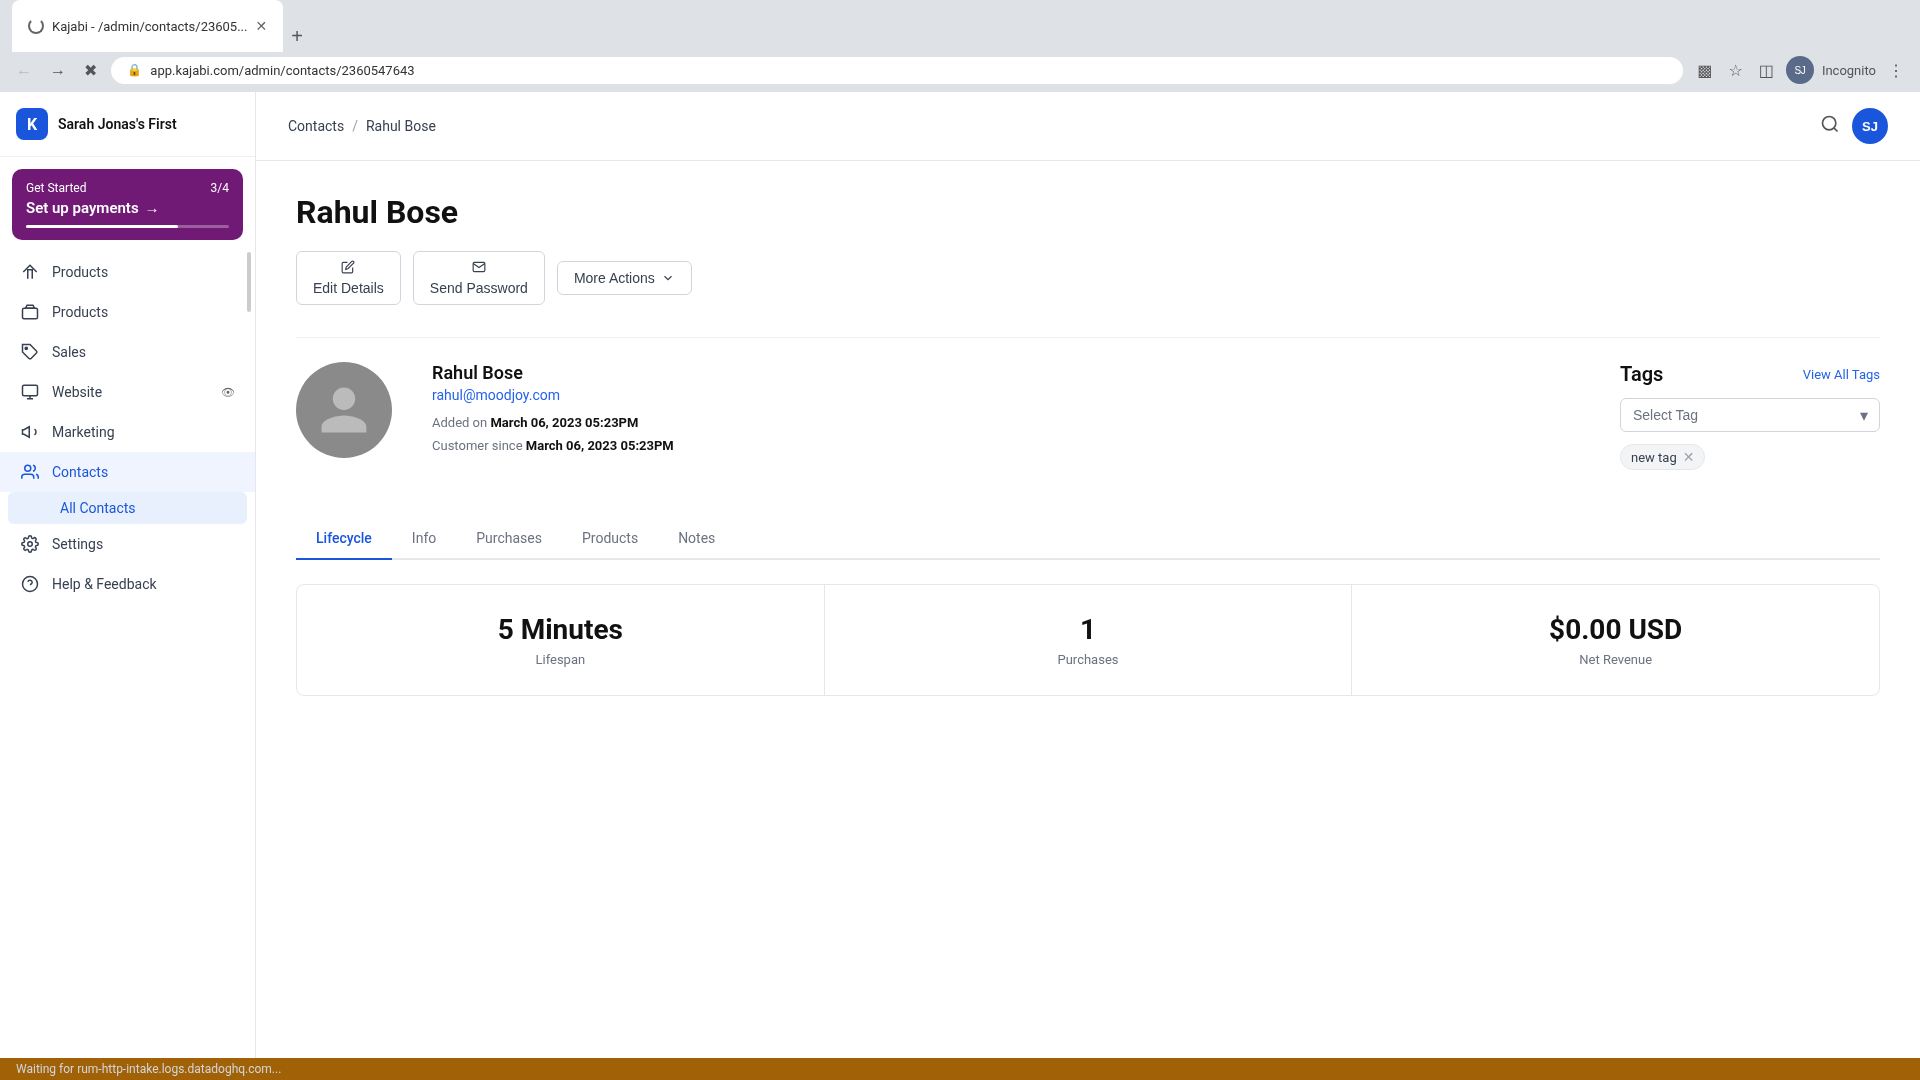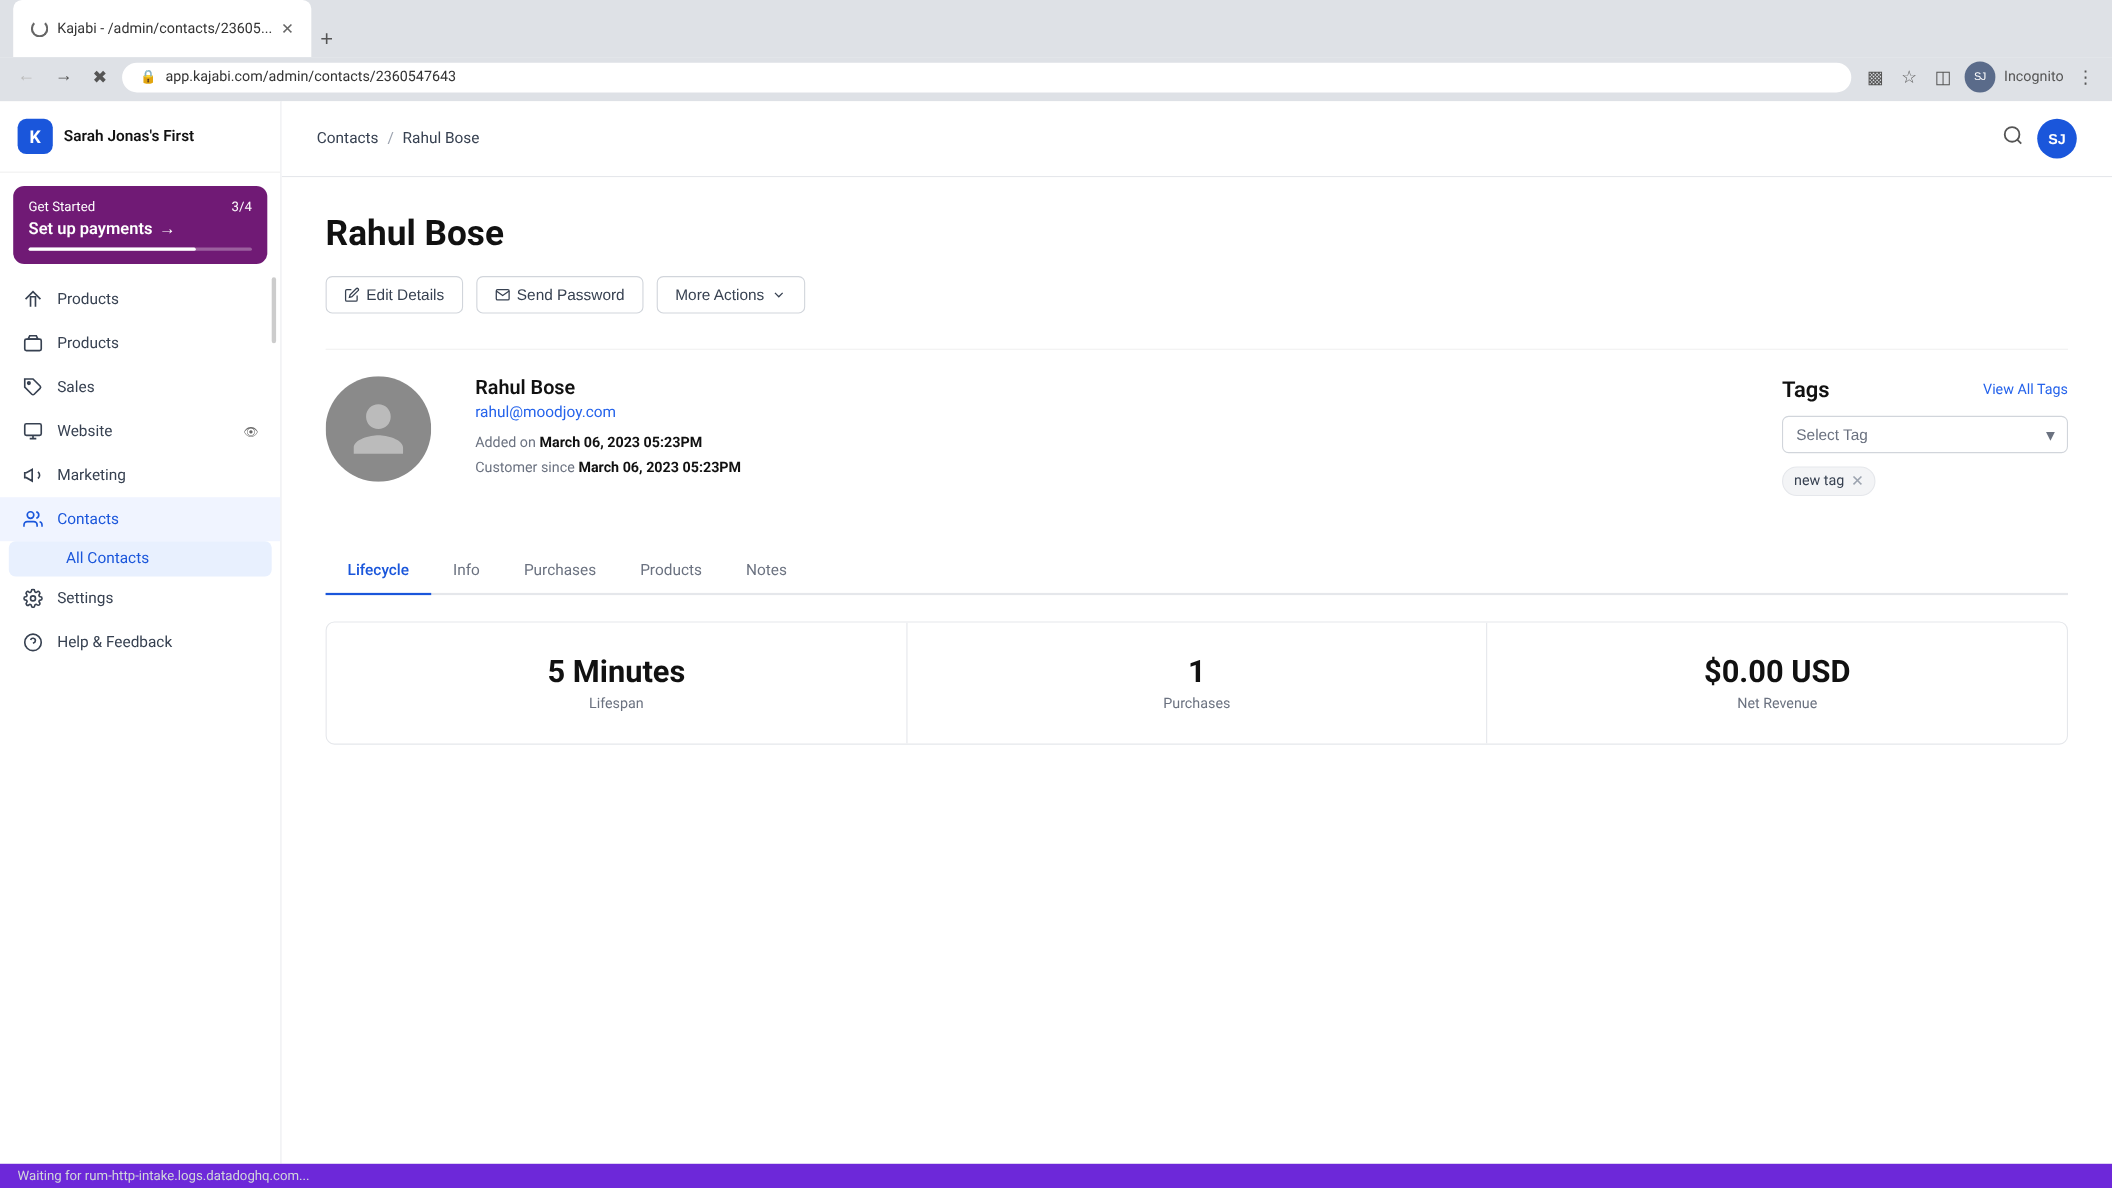--- a/index.html
+++ b/index.html
@@ -63,21 +63,21 @@
     .header-actions { display: flex; gap: 12px; align-items: center; }
     .search-btn { background: none; border: none; font-size: 20px; color: #555; cursor: pointer; }
     .user-avatar { width: 36px; height: 36px; border-radius: 50%; background: #1a56db; display: flex; align-items: center; justify-content: center; color: white; font-size: 13px; font-weight: 600; cursor: pointer; border: none; }
 
     
     .content-area { flex: 1; overflow-y: auto; padding: 32px 40px; }
 
     .contact-name { font-size: 32px; font-weight: 700; color: #111; margin-bottom: 20px; }
 
     .action-buttons { display: flex; gap: 12px; align-items: center; margin-bottom: 32px; }
-    .action-btn { display: flex; align-items: center; gap: 6px; padding: 8px 16px; border: 1px solid #d1d5db; background: white; border-radius: 6px; font-size: 14px; color: #374151; cursor: pointer; }
+    .action-btn { display: flex; align-items: center; gap: 6px; padding: 8px 16px; border: 1px solid #d1d5db; background: white; border-radius: 6px; font-size: 14px; color: #374151; cursor: pointer; flex-direction: column; }
     .more-actions-btn { display: flex; align-items: center; gap: 6px; padding: 8px 16px; border: 1px solid #d1d5db; background: white; border-radius: 6px; font-size: 14px; color: #374151; cursor: pointer; }
 
     
     .contact-card { display: flex; gap: 40px; padding: 24px 0; border-top: 1px solid #f0f0f0; margin-bottom: 24px; }
     .contact-avatar { width: 96px; height: 96px; border-radius: 50%; background: #9ca3af; display: flex; align-items: center; justify-content: center; flex-shrink: 0; overflow: hidden; }
     .avatar-placeholder { width: 100%; height: 100%; background: #8a8a8a; display: flex; align-items: center; justify-content: center; }
     .contact-info { flex: 1; }
     .contact-fullname { font-size: 18px; font-weight: 600; color: #111; margin-bottom: 4px; }
     .contact-email { color: #2563eb; font-size: 14px; margin-bottom: 8px; cursor: pointer; }
     .contact-meta { font-size: 13px; color: #6b7280; line-height: 1.8; }
@@ -100,21 +100,21 @@
     .tab.active { color: #1a56db; border-bottom-color: #1a56db; font-weight: 500; }
 
     
     .stats-row { display: flex; border: 1px solid #e5e7eb; border-radius: 8px; overflow: hidden; margin-top: 24px; }
     .stat-item { flex: 1; padding: 28px 20px; text-align: center; border-right: 1px solid #e5e7eb; }
     .stat-item:last-child { border-right: none; }
     .stat-value { font-size: 28px; font-weight: 700; color: #111; margin-bottom: 6px; }
     .stat-label { font-size: 13px; color: #6b7280; }
 
     
-    .status-bar { background: #6d28d9; color: #d1d5db; font-size: 12px; padding: 4px 16px; }
+    .status-bar { background: #a16207; color: #d1d5db; font-size: 12px; padding: 4px 16px; }
 
     
     svg { display: inline-block; }
   </style>
 </head>
 <body>
 
 <div class="browser-chrome">
   <div class="browser-tabs">
     <div class="browser-tab">

